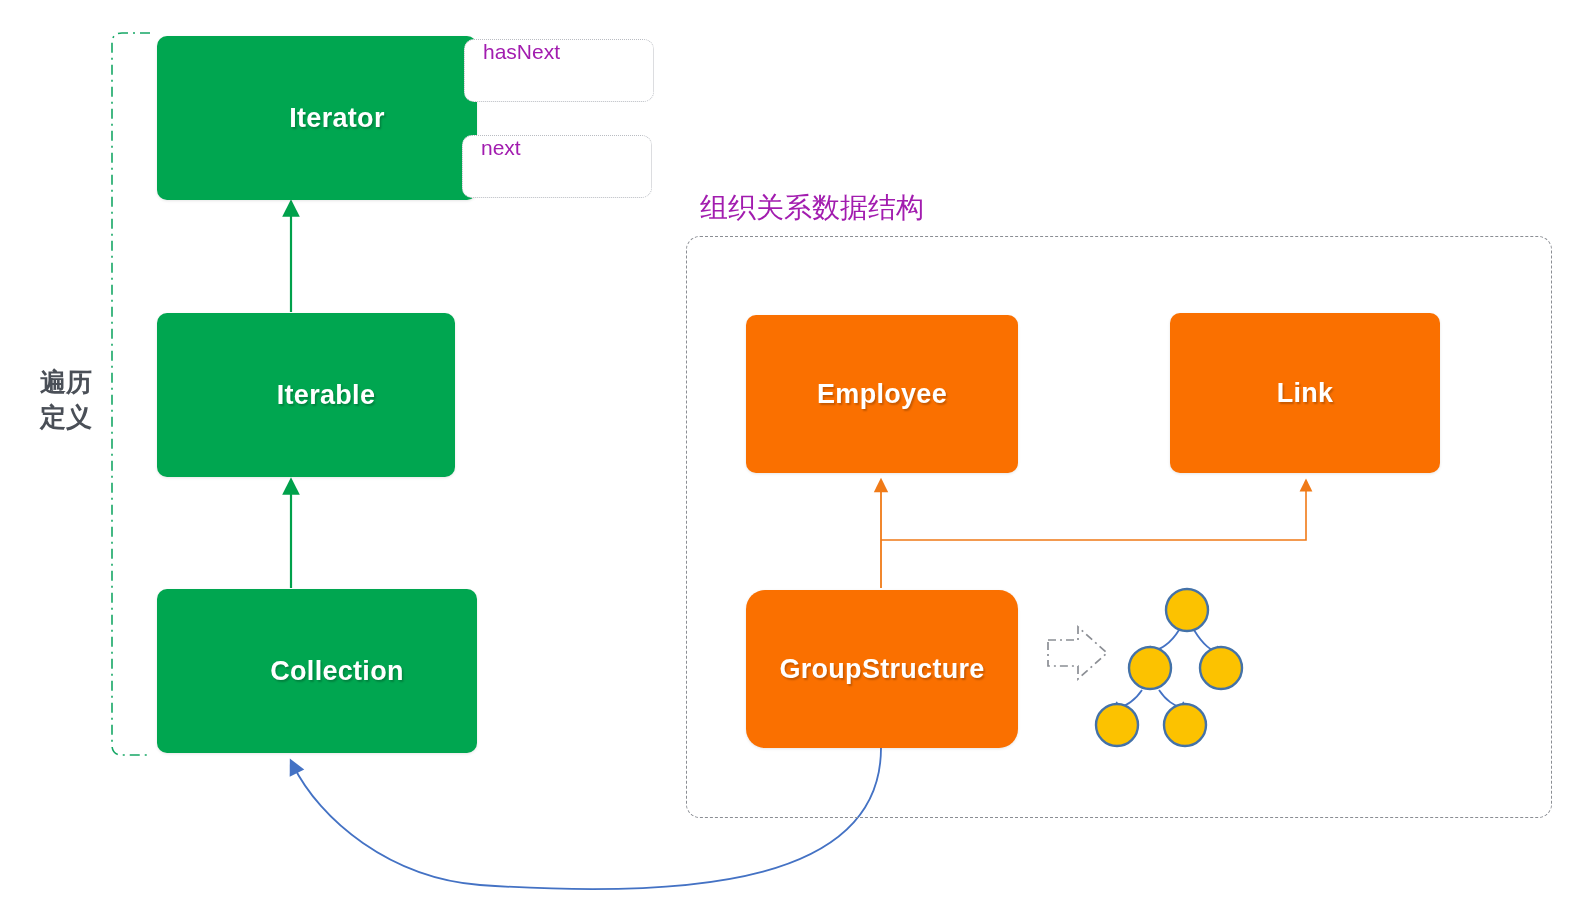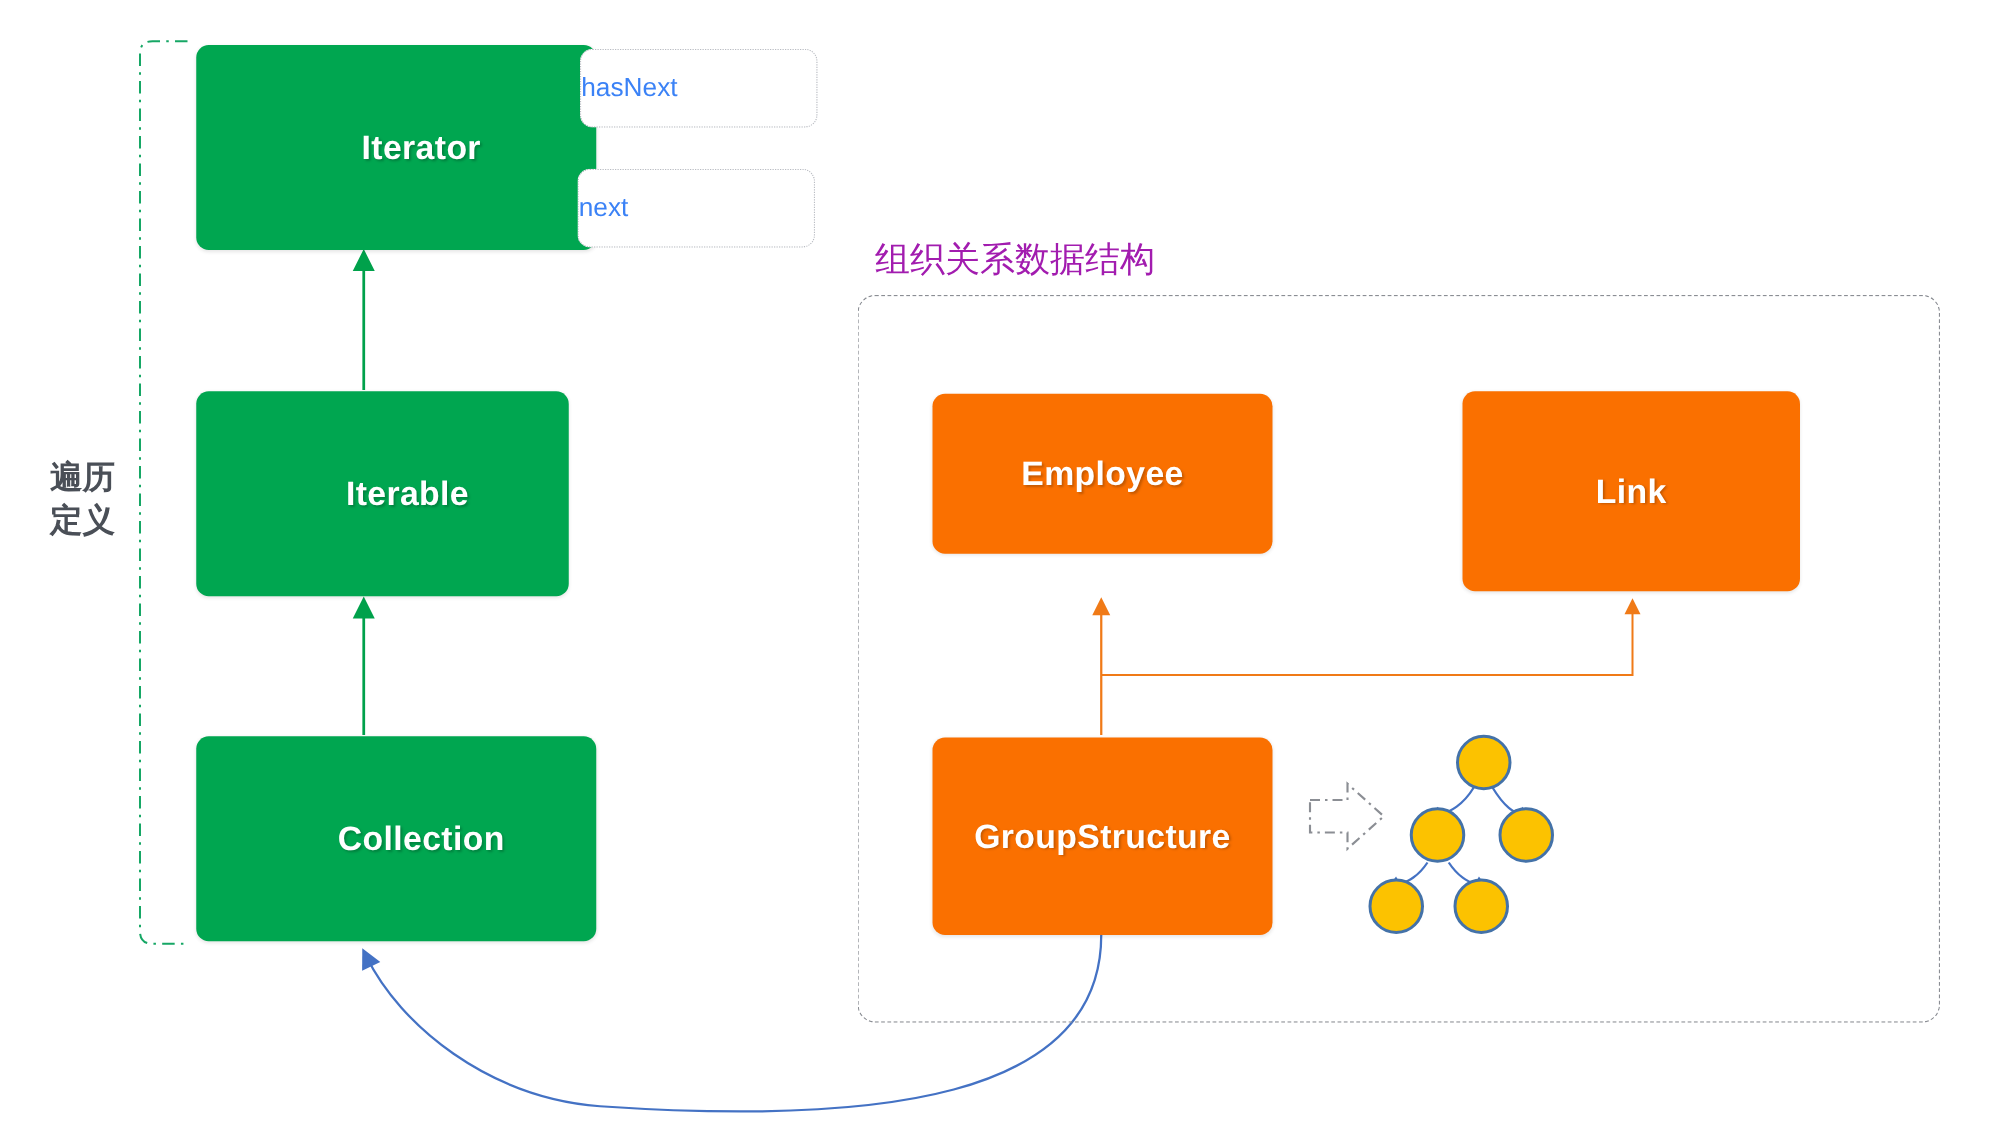--- a/index.html
+++ b/index.html
@@ -41,23 +41,24 @@
   }
   .node-green { background: #00a650; padding-left: 40px; }
   .node-orange { background: #fa7000; }
 
   .method-box {
     position: absolute;
     border: 1.4px dotted #b9bcc2;
     border-radius: 10px;
     background: #ffffff;
     display: flex;
-    align-items: center;
+    align-items: flex-start;
     font-size: 21px;
-    color: #3b82f6;
+    color: #a21caf;
+    padding-left: 18px;
     box-sizing: border-box;
     font-family: "Liberation Sans", "DejaVu Sans", sans-serif;
   }
 
   .section-title {
     position: absolute;
     font-size: 28px;
     font-weight: 400;
     color: #a21caf;
     white-space: nowrap;
@@ -161,25 +162,25 @@
   </div>
 
   <div class="method-box" style="left:462px; top:135px; width:190px; height:63px;">
     <span>next</span>
   </div>
 
   <div class="section-title" style="left:700px; top:189px;">组织关系数据结构</div>
 
   <div class="dashed-container" style="left:686px; top:236px; width:866px; height:582px;"></div>
 
-  <div class="node node-orange" style="left:746px; top:315px; width:272px; height:128px;">
+  <div class="node node-orange" style="left:746px; top:315px; width:272px; height:158px;">
     <span>Employee</span>
   </div>
 
   <div class="node node-orange" style="left:1170px; top:313px; width:270px; height:160px;">
     <span>Link</span>
   </div>
 
-  <div class="node node-orange" style="left:746px; top:590px; width:272px; height:158px;">
+  <div class="node node-orange" style="left:746px; top:590px; width:272px; height:158px;border-radius:19px;">
     <span>GroupStructure</span>
   </div>
 
 </div>
 
 </body></html>

